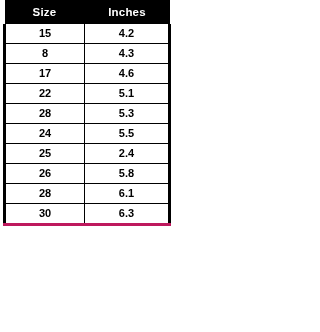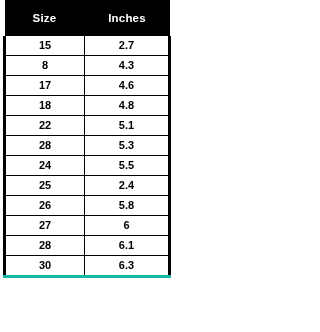--- a/index.html
+++ b/index.html
@@ -25,21 +25,21 @@
   #size-chart-table col.col-inches { width: 85px; }
 
   #size-chart-table thead tr {
     background: #000000;
   }
   #size-chart-table thead th {
     color: #ffffff;
     font-size: 11.5px;
     font-weight: bold;
     text-align: center;
-    height: 36px;
+    height: 24px;
     line-height: 24px;
     padding: 0;
     border: none;
     letter-spacing: 0.2px;
   }
 
   #size-chart-table tbody td {
     color: #000000;
     background: #ffffff;
     font-size: 11px;
@@ -47,21 +47,21 @@
     text-align: center;
     height: 17px;
     line-height: 19px;
     padding: 0;
     border-left: 1px solid #000000;
     border-right: 1px solid #000000;
     border-bottom: 1px solid #000000;
     border-top: none;
   }
   #size-chart-table tbody tr:last-child td {
-    border-bottom: 3px solid #14b8a6;
+    border-bottom: 3px solid #be185d;
   }
   #size-chart-table tbody td.cell-size {
     border-left: 3px solid #000000;
   }
   #size-chart-table tbody td.cell-inches {
     border-right: 3px solid #000000;
   }
 </style>
 </head>
 <body>
@@ -73,33 +73,29 @@
   </colgroup>
   <thead>
     <tr>
       <th>Size</th>
       <th>Inches</th>
     </tr>
   </thead>
   <tbody id="table-body">
       <tr>
         <td class="cell-size">15</td>
-        <td class="cell-inches">2.7</td>
+        <td class="cell-inches">4.2</td>
       </tr>
       <tr>
         <td class="cell-size">8</td>
         <td class="cell-inches">4.3</td>
       </tr>
       <tr>
         <td class="cell-size">17</td>
         <td class="cell-inches">4.6</td>
-      </tr>
-      <tr>
-        <td class="cell-size">18</td>
-        <td class="cell-inches">4.8</td>
       </tr>
       <tr>
         <td class="cell-size">22</td>
         <td class="cell-inches">5.1</td>
       </tr>
       <tr>
         <td class="cell-size">28</td>
         <td class="cell-inches">5.3</td>
       </tr>
       <tr>
@@ -108,24 +104,20 @@
       </tr>
       <tr>
         <td class="cell-size">25</td>
         <td class="cell-inches">2.4</td>
       </tr>
       <tr>
         <td class="cell-size">26</td>
         <td class="cell-inches">5.8</td>
       </tr>
       <tr>
-        <td class="cell-size">27</td>
-        <td class="cell-inches">6</td>
-      </tr>
-      <tr>
         <td class="cell-size">28</td>
         <td class="cell-inches">6.1</td>
       </tr>
       <tr>
         <td class="cell-size">30</td>
         <td class="cell-inches">6.3</td>
       </tr>
     </tbody>
 </table>
 

